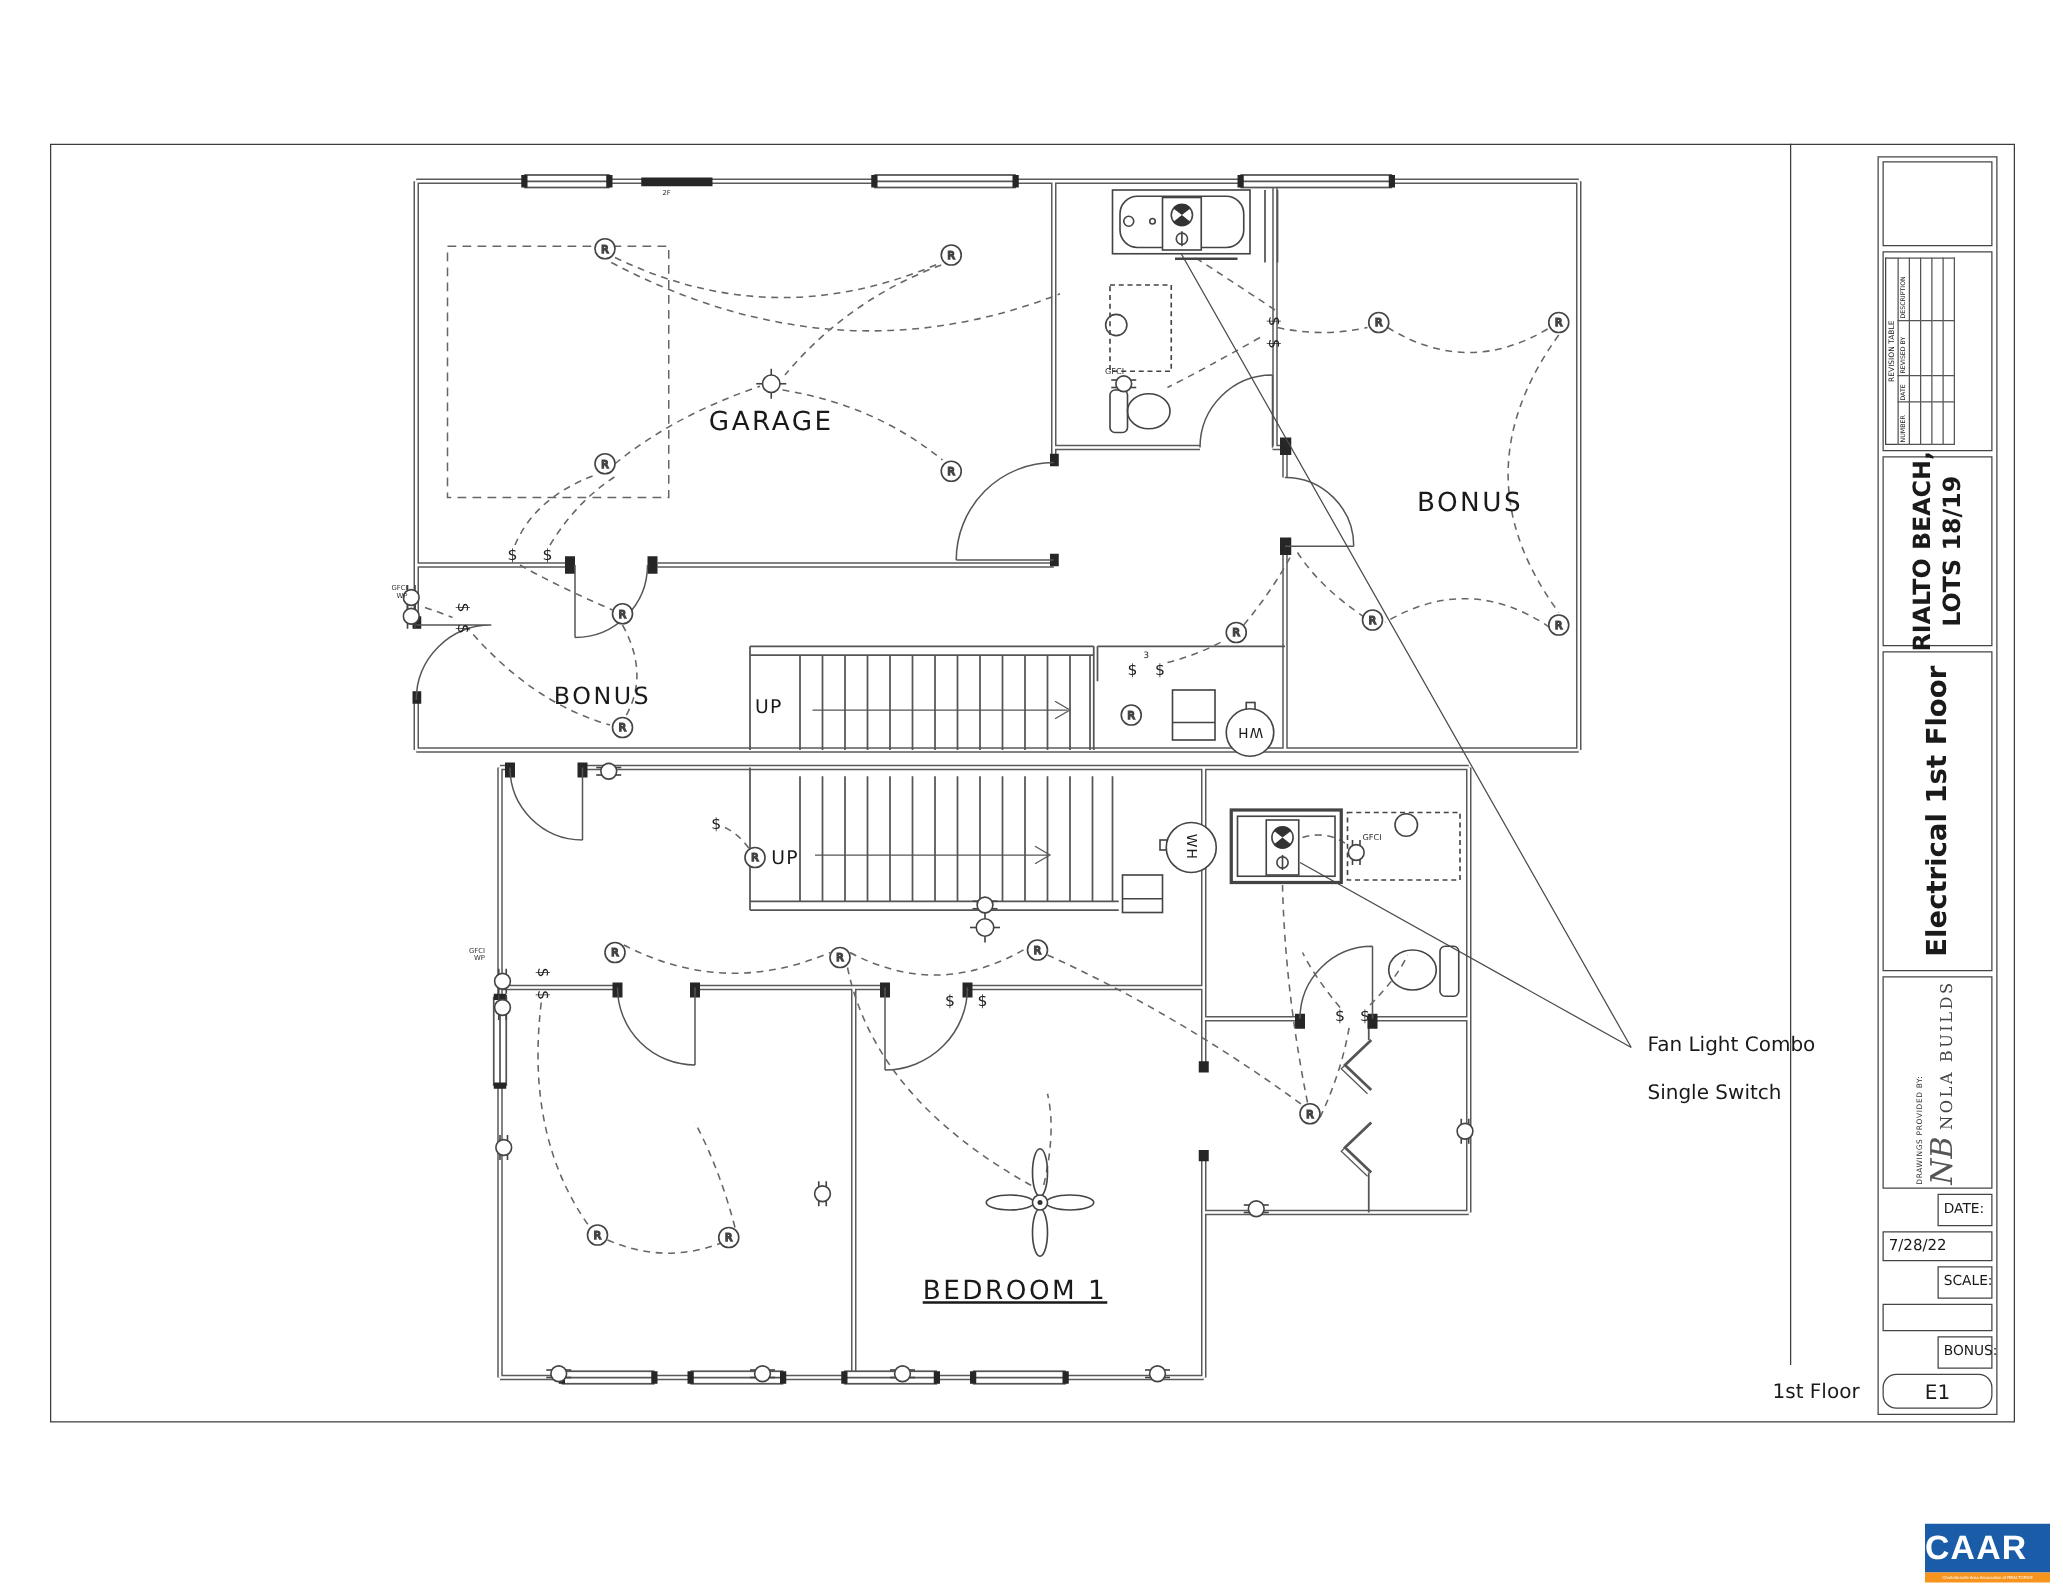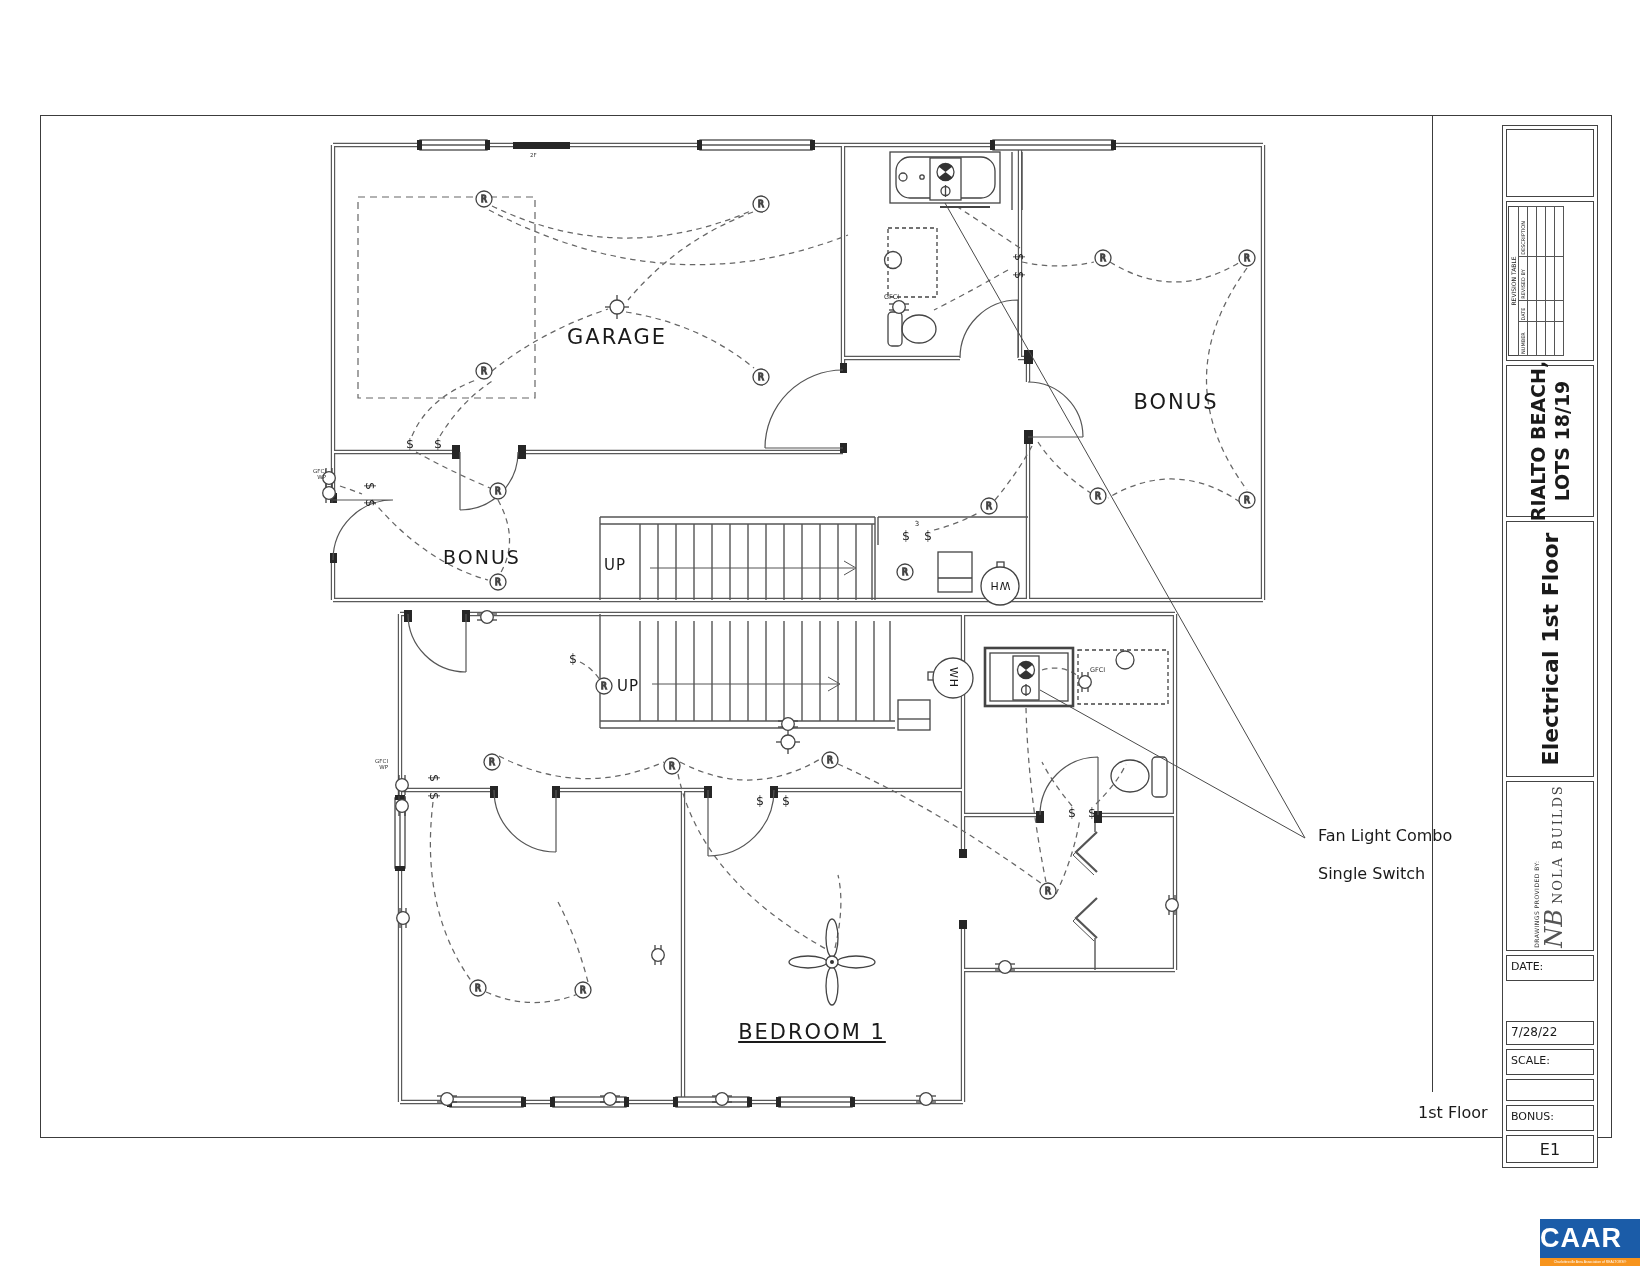--- a/index.html
+++ b/index.html
@@ -20,21 +20,21 @@
   #tblock{position:absolute;left:1502px;top:125px;width:96px;border:1.2px solid #444;background:#fff;
           display:flex;flex-direction:column;padding:3px;box-sizing:border-box;}
   .tb-box{border:1px solid #444;margin-bottom:4px;position:relative;box-sizing:border-box;background:#fff;}
   .rot{position:absolute;left:50%;top:50%;transform:translate(-50%,-50%) rotate(-90deg);}
   .proj{font-size:19px;font-weight:bold;letter-spacing:0px;text-align:center;line-height:24px;white-space:nowrap;}
   .stitle{font-size:22px;font-weight:bold;white-space:nowrap;}
   .nola{white-space:nowrap;text-align:center;}
   .nola .pfx{font-size:6px;letter-spacing:.5px;display:block;text-align:left;color:#333;}
   .nola .mono{font-family:"DejaVu Serif",serif;font-size:24px;font-style:italic;color:#555;}
   .nola .nm{font-family:"DejaVu Serif",serif;font-size:13px;letter-spacing:2px;color:#444;}
-  .tb-lab{font-size:11px;padding:4px 3px 20px 4px;}
+  .tb-lab{font-size:11px;padding:4px 3px 20px 4px;margin-left:44px;}
   .tb-val{font-size:12px;padding:3px 3px 2px 4px;}
   .tb-sheetval{font-size:16px;text-align:center;padding:4px 0;}
   
   .rev-wrap{width:150px;height:84px;}
   .rev-title{font-size:6px;text-align:center;border:0.5px solid #444;border-bottom:none;padding:1px 0;}
   table.rev{border-collapse:collapse;width:150px;}
   table.rev th,table.rev td{border:0.5px solid #555;font-size:5px;font-weight:normal;
       padding:1px 1px;height:6px;text-align:left;}
   
   #caar{position:absolute;left:1540px;top:1219px;width:100px;}
@@ -558,25 +558,25 @@
 
     <div class="tb-box" style="height:170px;">
       <div class="rot nola">
         <span class="pfx">DRAWINGS PROVIDED BY:</span>
         <span class="mono">NB</span>
         <span class="nm">NOLA BUILDS</span>
       </div>
     </div>
 
     <div class="tb-box tb-lab" style="height:22px;">DATE:</div>
-    <div class="tb-box tb-val" style="height:24px;margin-top:36px;">7/28/22</div>
+    <div class="tb-box tb-val" style="height:24px;">7/28/22</div>
     <div class="tb-box tb-lab" style="height:22px;">SCALE:</div>
     <div class="tb-box tb-val" style="height:22px;"></div>
     <div class="tb-box tb-lab" style="height:22px;">BONUS:</div>
-    <div class="tb-box tb-sheetval" style="height:28px;margin-bottom:1px;">E1</div>
+    <div class="tb-box tb-sheetval" style="height:28px;margin-bottom:1px;border-radius:11px;">E1</div>
   </div>
 
   <div id="caar">
     <div class="blue">
       <span>CAAR</span>
     </div>
     <div class="orange">
       <span>Charlottesville Area Association of REALTORS®</span>
     </div>
   </div>

